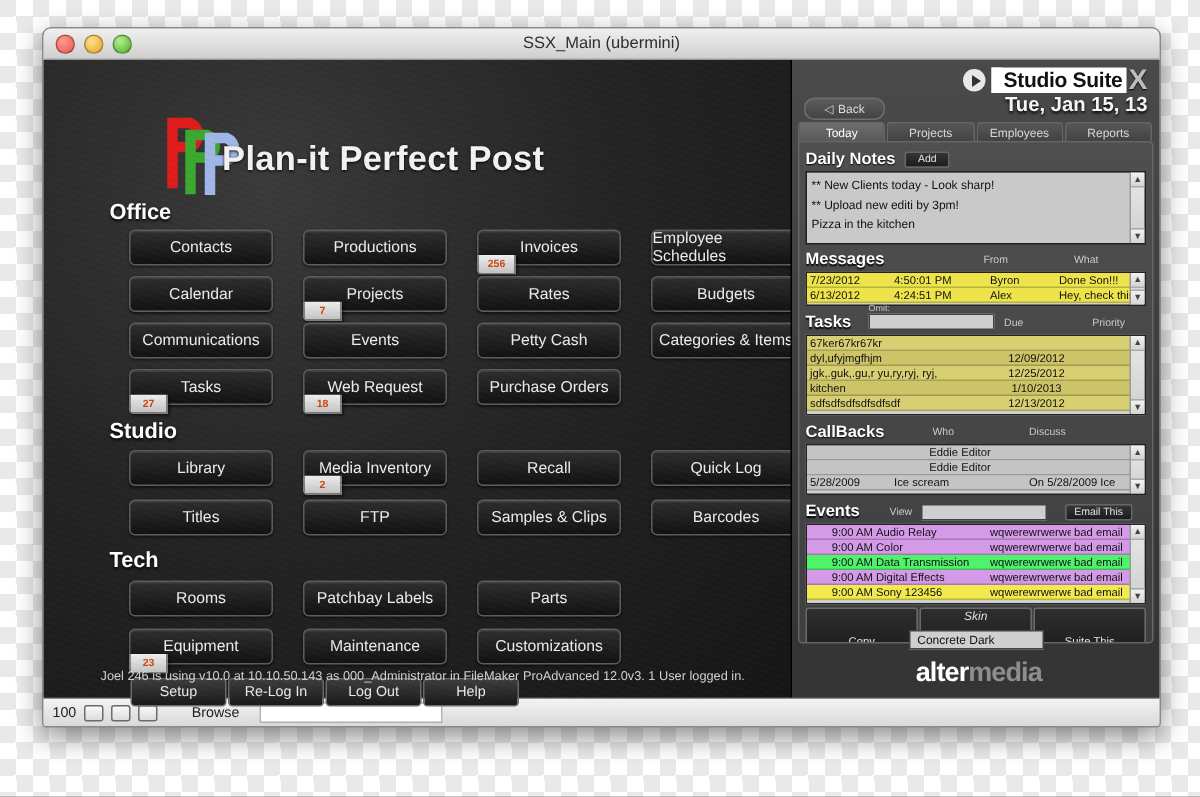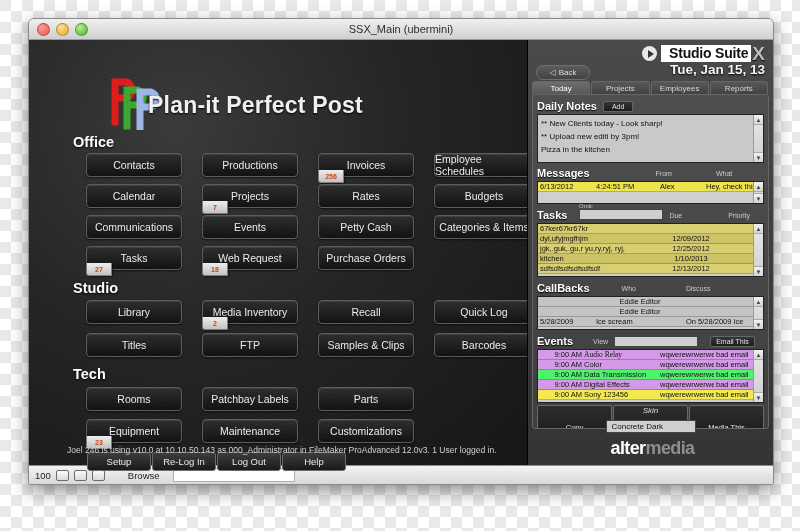--- a/index.html
+++ b/index.html
@@ -429,20 +429,26 @@
           </div>
         </div>
 
         <div class="sec-row" style="margin-top:4px;">
           <div class="sec-title">Messages</div>
           <div class="col-head" style="margin-left:60px;">From</div>
           <div class="col-head" style="margin-left:38px;">What</div>
         </div>
         <div class="listbox" style="height:21px;">
           <div class="row yellow">
+            <div style="width:54px;">7/23/2012</div>
+            <div style="width:62px;">4:50:01 PM</div>
+            <div style="width:44px;">Byron</div>
+            <div style="flex:1;">Done Son!!!</div>
+          </div>
+          <div class="row yellow">
             <div style="width:54px;">6/13/2012</div>
             <div style="width:62px;">4:24:51 PM</div>
             <div style="width:44px;">Alex</div>
             <div style="flex:1;">Hey, check this</div>
           </div>
           <div class="scroll">
             <div class="ar up">▲</div>
             <div class="ar dn">▼</div>
           </div>
         </div>
@@ -515,21 +521,21 @@
 
         <div class="sec-row" style="margin-top:5px;">
           <div class="sec-title">Events</div>
           <div class="col-head" style="margin-left:14px;">View</div>
           <input class="skin-val" style="width: 62px; height: 9px; padding: 0px 2px; font-size: 7px;" value="">
           <div class="mini-btn" style="margin-left:6px;padding:1px 5px;">Email This</div>
         </div>
         <div class="listbox" style="height:52px;">
           <div class="row ev-purple">
             <div style="width:42px;text-align:right;">9:00 AM</div>
-            <div style="width:74px;font-family:Liberation Serif, serif;">Audio Relay</div>
+            <div style="width:74px;">Audio Relay</div>
             <div style="width:54px;">wqwerewrwerwe</div>
             <div style="flex:1;">bad email</div>
           </div>
           <div class="row ev-purple">
             <div style="width:42px;text-align:right;">9:00 AM</div>
             <div style="width:74px;">Color</div>
             <div style="width:54px;">wqwerewrwerwe</div>
             <div style="flex:1;">bad email</div>
           </div>
           <div class="row ev-green">
@@ -552,21 +558,21 @@
           </div>
           <div class="scroll">
             <div class="ar up">▲</div>
             <div class="ar dn">▼</div>
           </div>
         </div>
 
         <div class="bot-btns">
           <div class="b">Copy</div>
           <div class="b">Print Week</div>
-          <div class="b">Media This</div>
+          <div class="b">Suite This</div>
         </div>
       </div>
 
       <div class="skin-row">
         <div class="skin-lbl">Skin</div>
         <div class="skin-val">Concrete Dark</div>
         <div class="alter">
           <span class="a">alter</span><span class="m">media</span>
         </div>
       </div>

